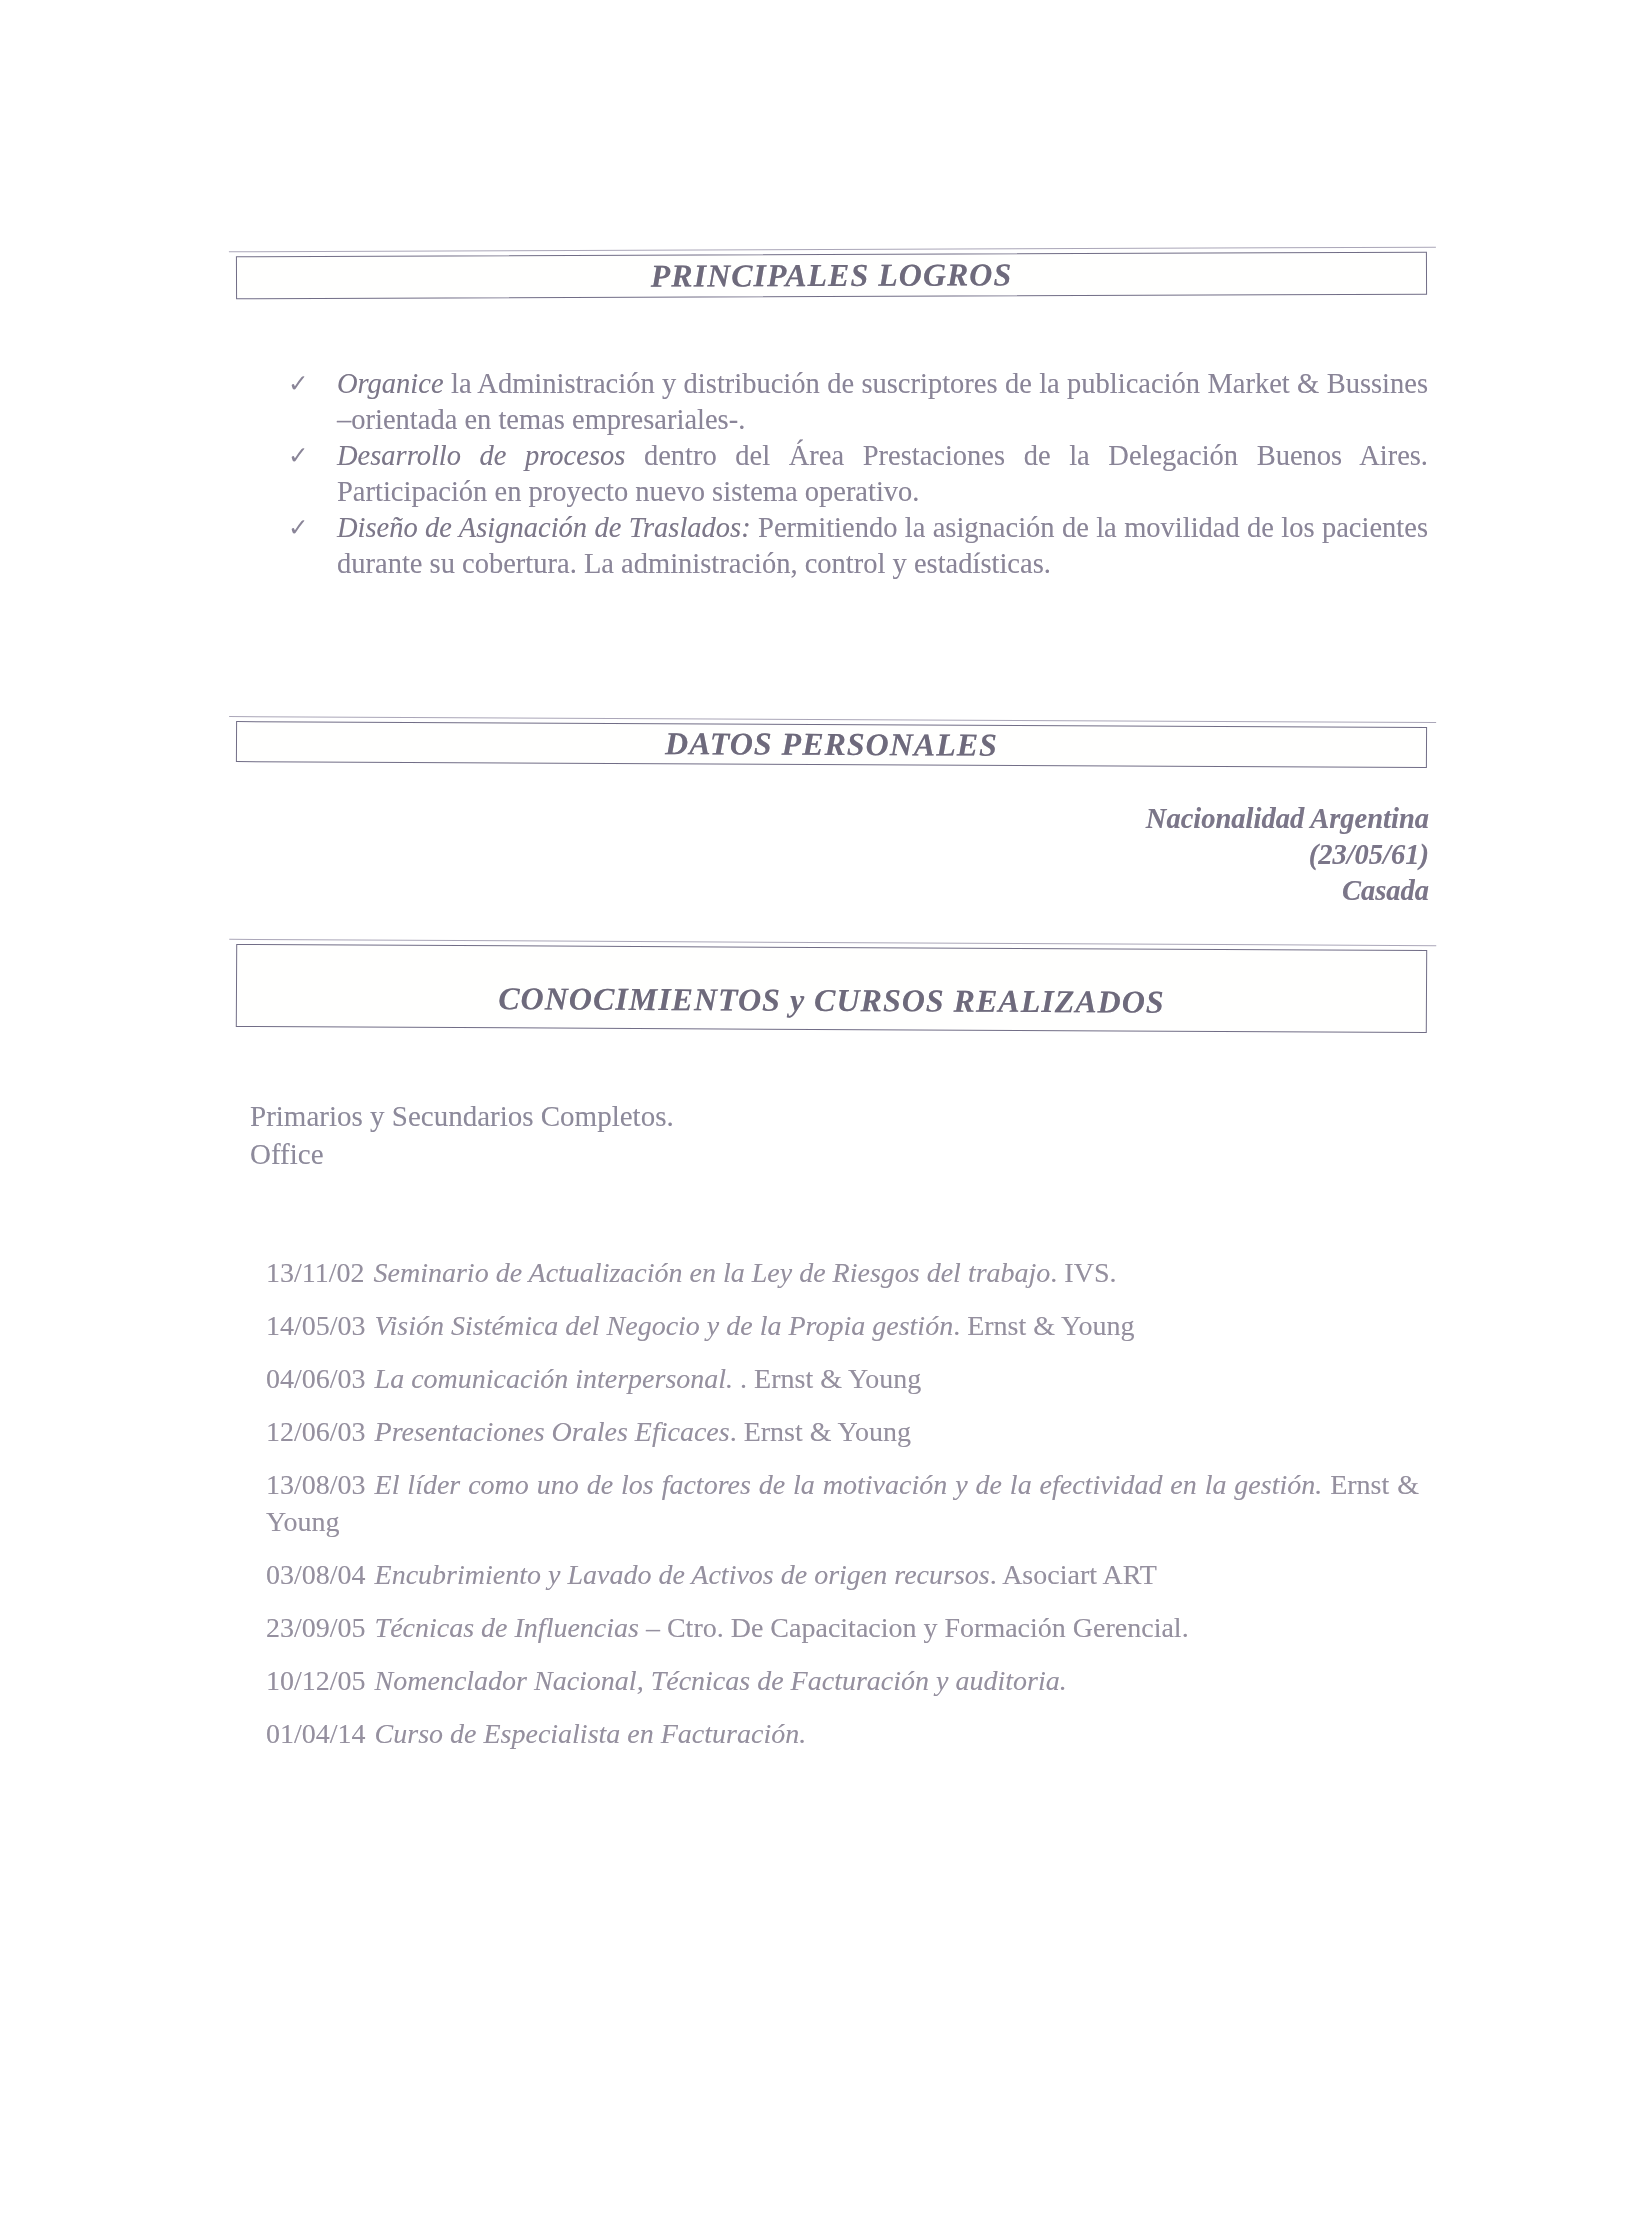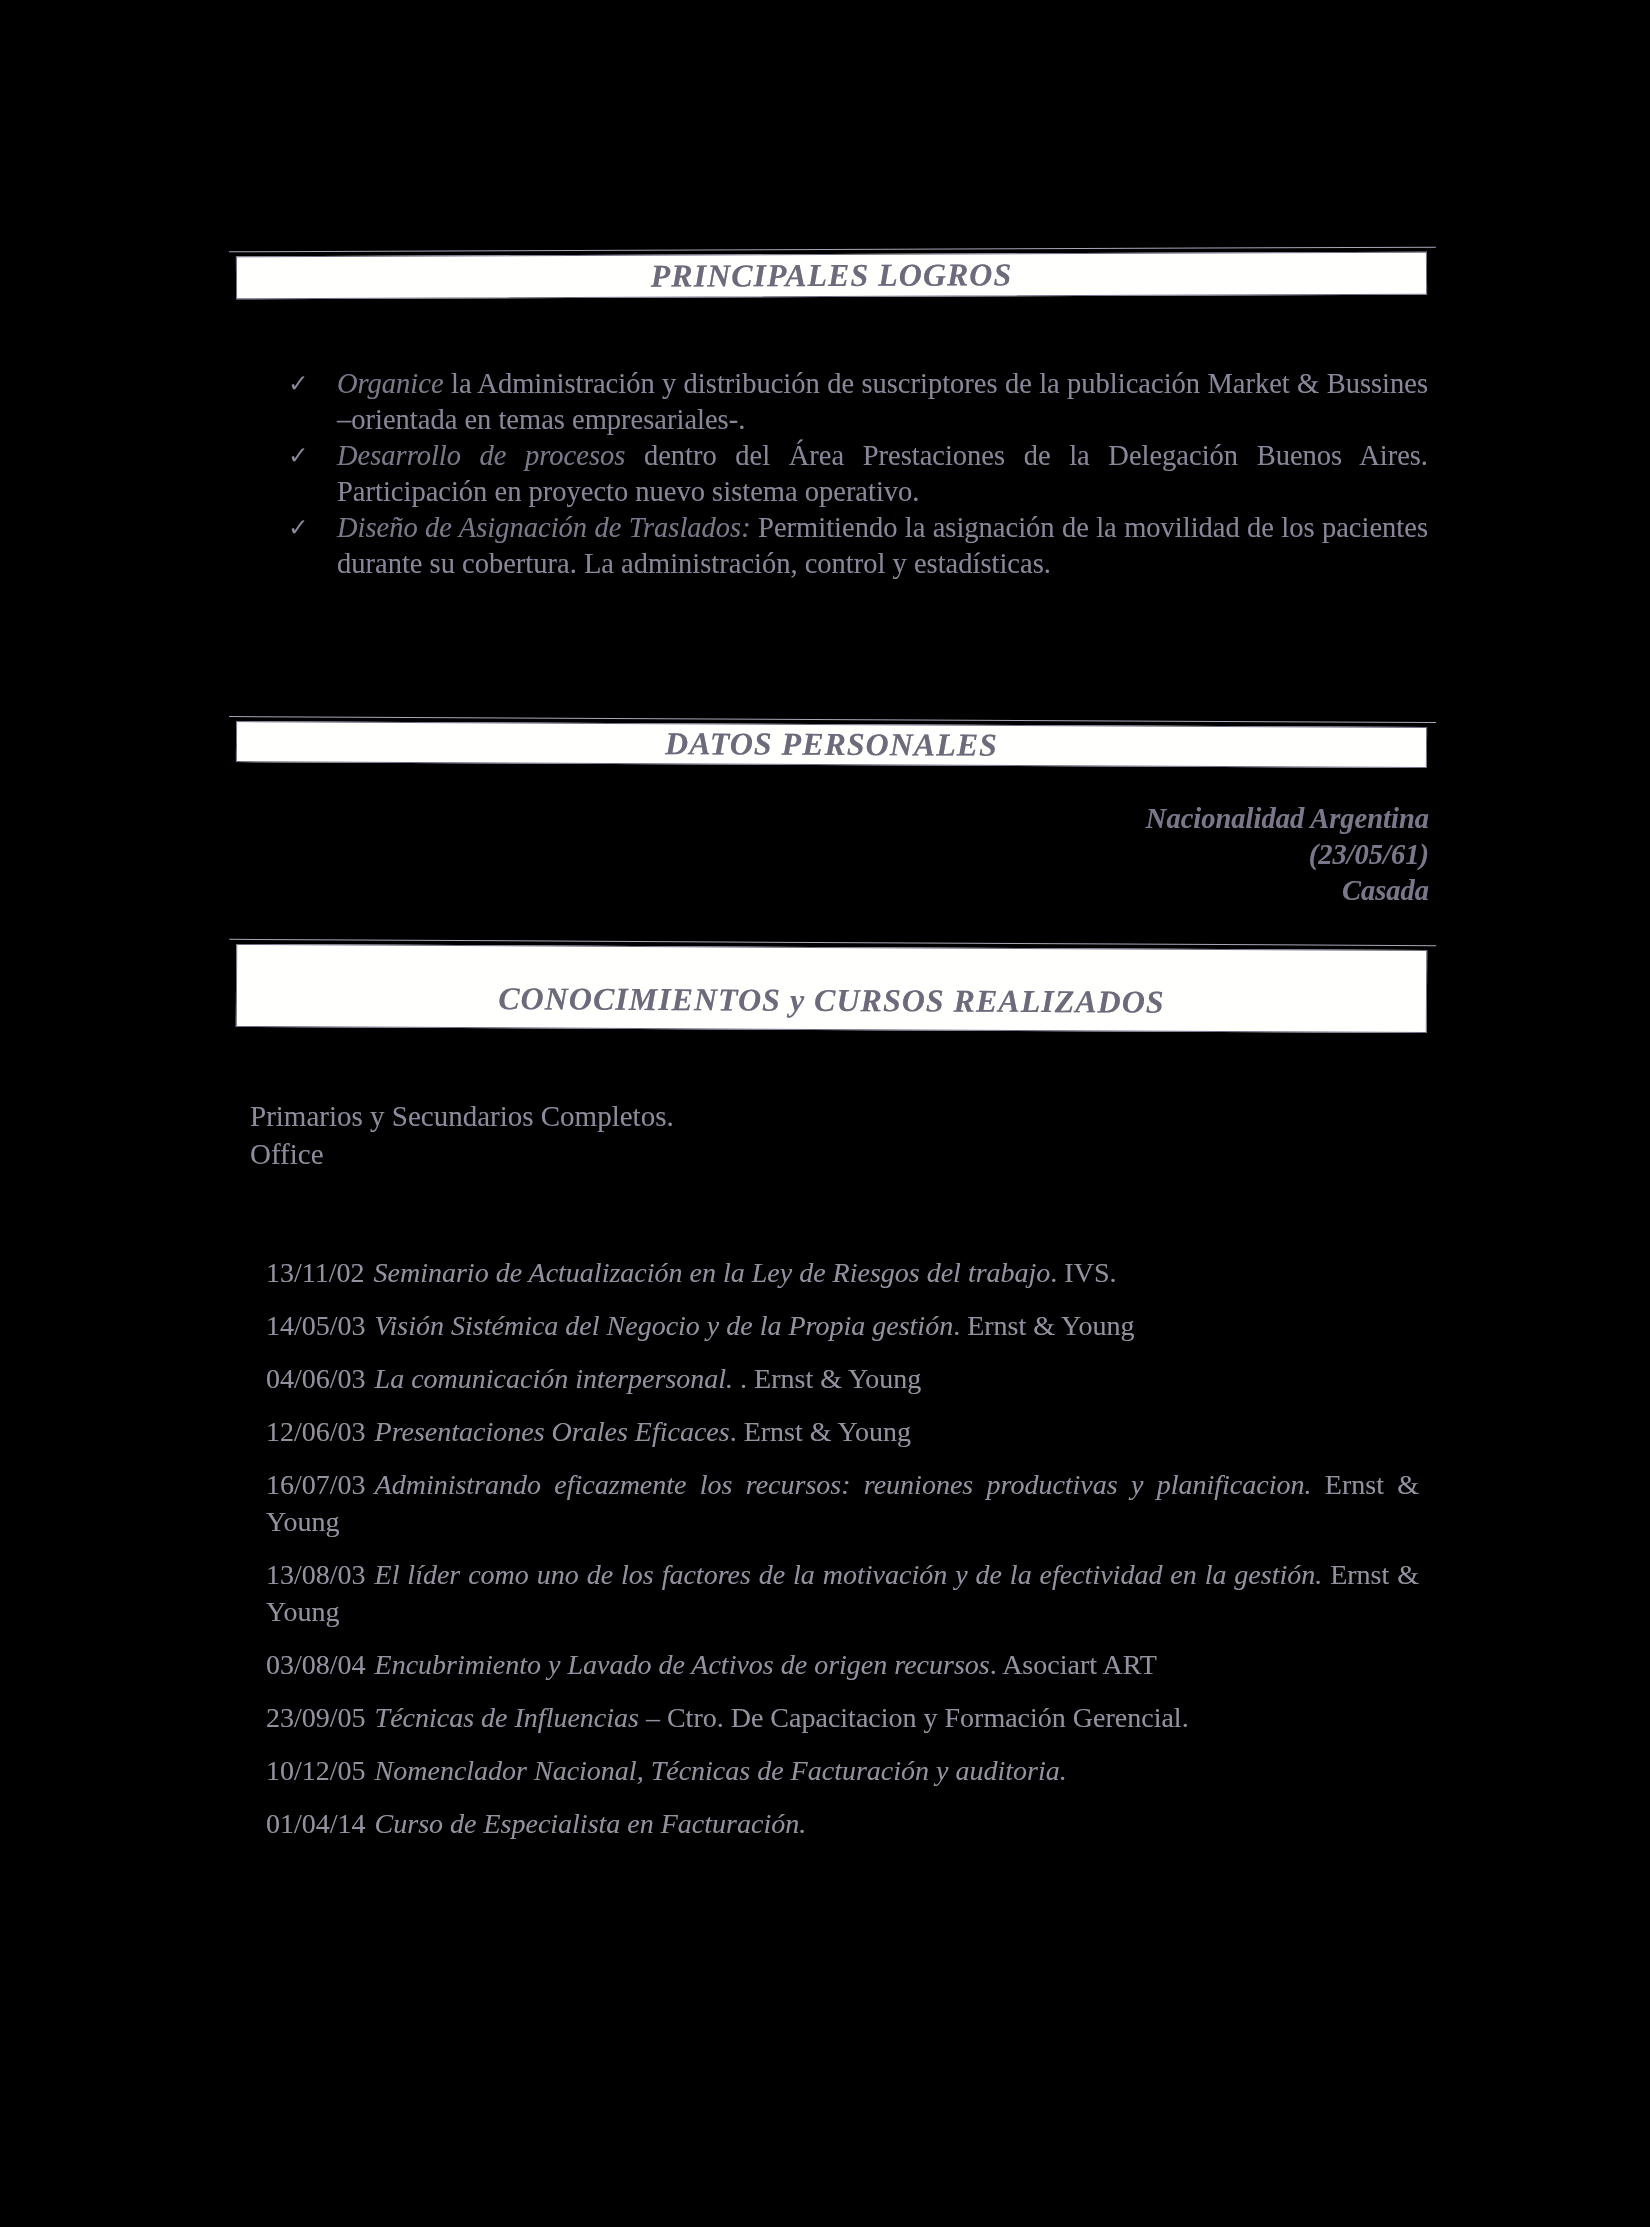--- a/index.html
+++ b/index.html
@@ -1,20 +1,20 @@
 <!DOCTYPE html>
 <html style="font-size:10.4px"><head>
 <meta charset="utf-8">
 <style>
   html,body { margin:0; padding:0; background:#e9e9e9; }
   .page {
     position:relative;
     width:1651px; height:2227px;
     margin:0 auto;
-    background:#000000;
+    background:#ffffff;
     font-family:"Liberation Serif","DejaVu Serif",serif;
     overflow:hidden;
     color:#8b8799;
   }
   
   .hbox {
     position:absolute; left:236px; width:1191px;
     border:1.3px solid #716d86;
     background:#fffffe;
     display:flex; align-items:center; justify-content:center;
@@ -117,21 +117,20 @@
   <div class="education">
     <div>Primarios y Secundarios Completos.</div>
     <div>Office</div>
   </div>
 
   <div class="courses">
     <p class="course"><span class="date">13/11/02</span><span class="cname">Seminario de Actualización en la Ley de Riesgos del trabajo</span><span>. IVS.</span></p>
     <p class="course"><span class="date">14/05/03</span><span class="cname">Visión Sistémica del Negocio y de la Propia gestión</span><span>. Ernst &amp; Young</span></p>
     <p class="course"><span class="date">04/06/03</span><span class="cname">La comunicación interpersonal.</span><span> . Ernst &amp; Young</span></p>
     <p class="course"><span class="date">12/06/03</span><span class="cname">Presentaciones Orales Eficaces</span><span>. Ernst &amp; Young</span></p>
-    <p class="course"><span class="date">16/07/03</span><span class="cname">Administrando eficazmente los recursos: reuniones productivas y planificacion.</span><span> Ernst &amp; Young</span></p>
     <p class="course"><span class="date">13/08/03</span><span class="cname">El líder como uno de los factores de la motivación y de la efectividad en la gestión.</span><span> Ernst &amp; Young</span></p>
     <p class="course"><span class="date">03/08/04</span><span class="cname">Encubrimiento y Lavado de Activos de origen recursos</span><span>. Asociart ART</span></p>
     <p class="course"><span class="date">23/09/05</span><span class="cname">Técnicas de Influencias –</span><span> Ctro. De Capacitacion y Formación Gerencial.</span></p>
     <p class="course"><span class="date">10/12/05</span><span class="cname">Nomenclador Nacional, Técnicas de Facturación y auditoria.</span><span></span></p>
     <p class="course"><span class="date">01/04/14</span><span class="cname">Curso de Especialista en Facturación.</span><span></span></p>
   </div>
 
 </div>
 
 

